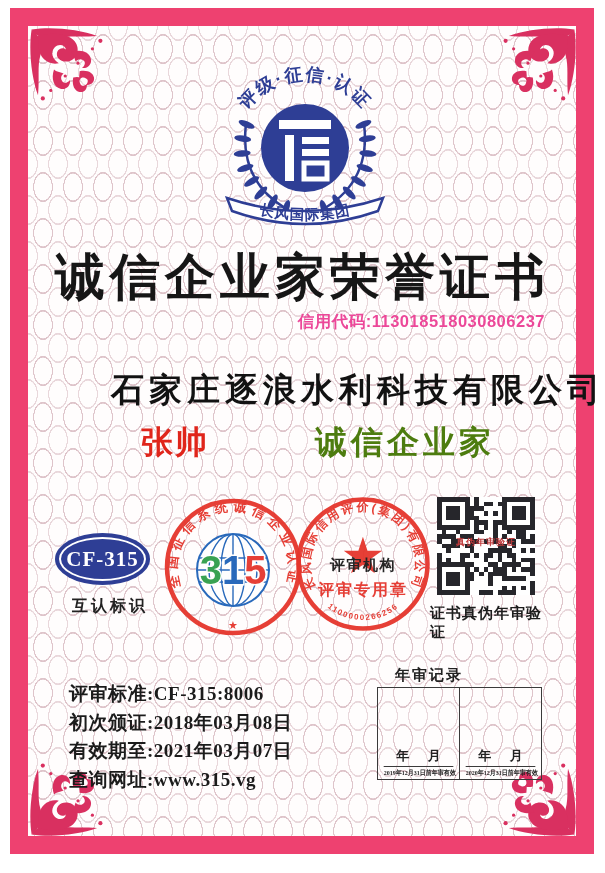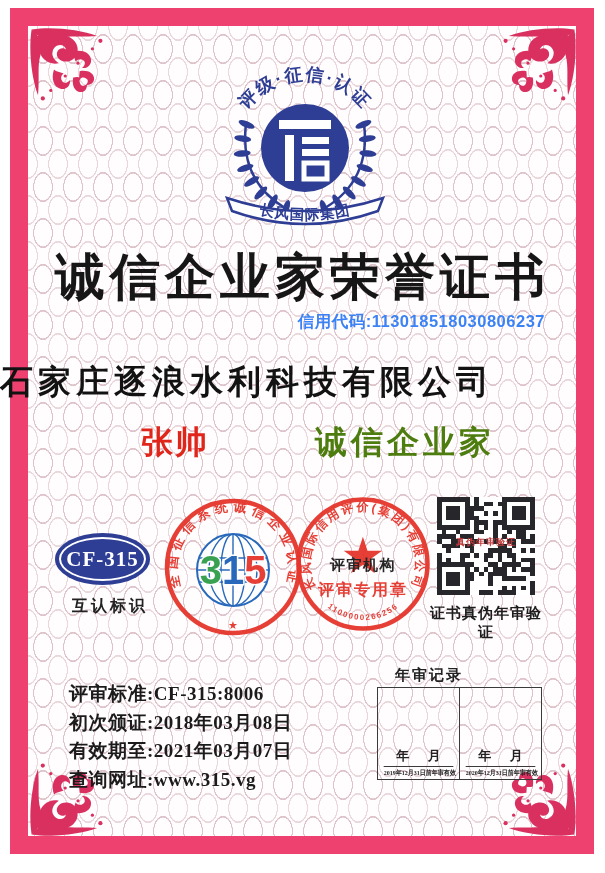--- a/index.html
+++ b/index.html
@@ -18,22 +18,22 @@
   .fl.tl{left:30px;top:28px;}
   .fl.tr{left:496px;top:28px;transform:scaleX(-1);}
   .fl.bl{left:30px;top:756px;transform:scaleY(-1);}
   .fl.br{left:496px;top:756px;transform:scale(-1,-1);}
   
   .emblem{position:absolute;left:205px;top:58px;width:200px;height:176px;}
   
   .title{position:absolute;top:244px;left:0;width:100%;text-align:center;
     font-size:50px;font-weight:bold;letter-spacing:5px;color:#161616;}
   .credit-code{position:absolute;top:311px;right:60px;font-size:16.5px;font-weight:bold;
-    color:#3b82f6;letter-spacing:.5px;}
-  .company{position:absolute;top:360px;left:0;width:100%;text-align:left;
+    color:#ec4899;letter-spacing:.5px;}
+  .company{position:absolute;top:368px;left:0;width:100%;text-align:right;
     font-size:33px;font-weight:bold;letter-spacing:5px;color:#121212;}
   .honoree{position:absolute;top:421px;left:141px;font-size:32px;font-weight:bold;
     font-family:"Liberation Serif",serif;color:#e0251b;letter-spacing:2px;}
   .honor-title{position:absolute;top:421px;left:315px;font-size:32px;font-weight:bold;
     font-family:"Liberation Serif",serif;color:#4d7c0f;letter-spacing:4px;}
   
   .cf315{position:absolute;left:55px;top:533px;width:95px;height:52px;background:#2e3e95;
     border-radius:50%;display:flex;align-items:center;justify-content:center;}
   .cf315::before{content:"";position:absolute;inset:4px;border:2px solid #fff;border-radius:50%;}
   .cf315 span{color:#fff;font-family:"Liberation Serif",serif;font-weight:bold;font-size:21px;letter-spacing:1px;}
@@ -42,21 +42,21 @@
   
   .seal-globe{position:absolute;left:162px;top:496px;width:142px;height:142px;opacity:.95;}
   .seal-org{position:absolute;left:294px;top:495px;width:138px;height:138px;opacity:.95;}
   
   .qr{position:absolute;left:437px;top:497px;width:98px;height:98px;background:#fff;
     display:grid;grid-template-columns:repeat(21,1fr);grid-template-rows:repeat(21,1fr);}
   .qr b{display:block;}
   .qr b.d{background:#26262b;}
   .qr-overlay{position:absolute;left:437px;top:536px;width:98px;text-align:center;
     font-size:9px;font-weight:bold;color:#c03a3c;font-family:"Liberation Serif",serif;letter-spacing:1px;}
-  .qr-caption{position:absolute;left:430px;top:604px;width:112px;text-align:center;font-size:15px;
+  .qr-caption{position:absolute;left:430px;top:604px;width:112px;text-align:left;font-size:15px;
     font-weight:bold;font-family:Liberation Sans, sans-serif;color:#1d1d1d;letter-spacing:1px;}
   
   .details{position:absolute;left:69px;top:680px;font-family:"Liberation Serif",serif;
     font-weight:bold;font-size:19px;color:#1b1b1b;letter-spacing:.5px;}
   .details div{height:28.5px;line-height:28.5px;}
   
   .ar-title{position:absolute;left:378px;top:666px;font-size:15px;font-weight:bold;
     font-family:"Liberation Serif",serif;color:#222;letter-spacing:2px;padding-left:17px;}
   .ar-table{position:absolute;left:377px;top:687px;width:163px;height:91px;
     border:1.6px solid #3a3a3a;display:flex;background:transparent;}

